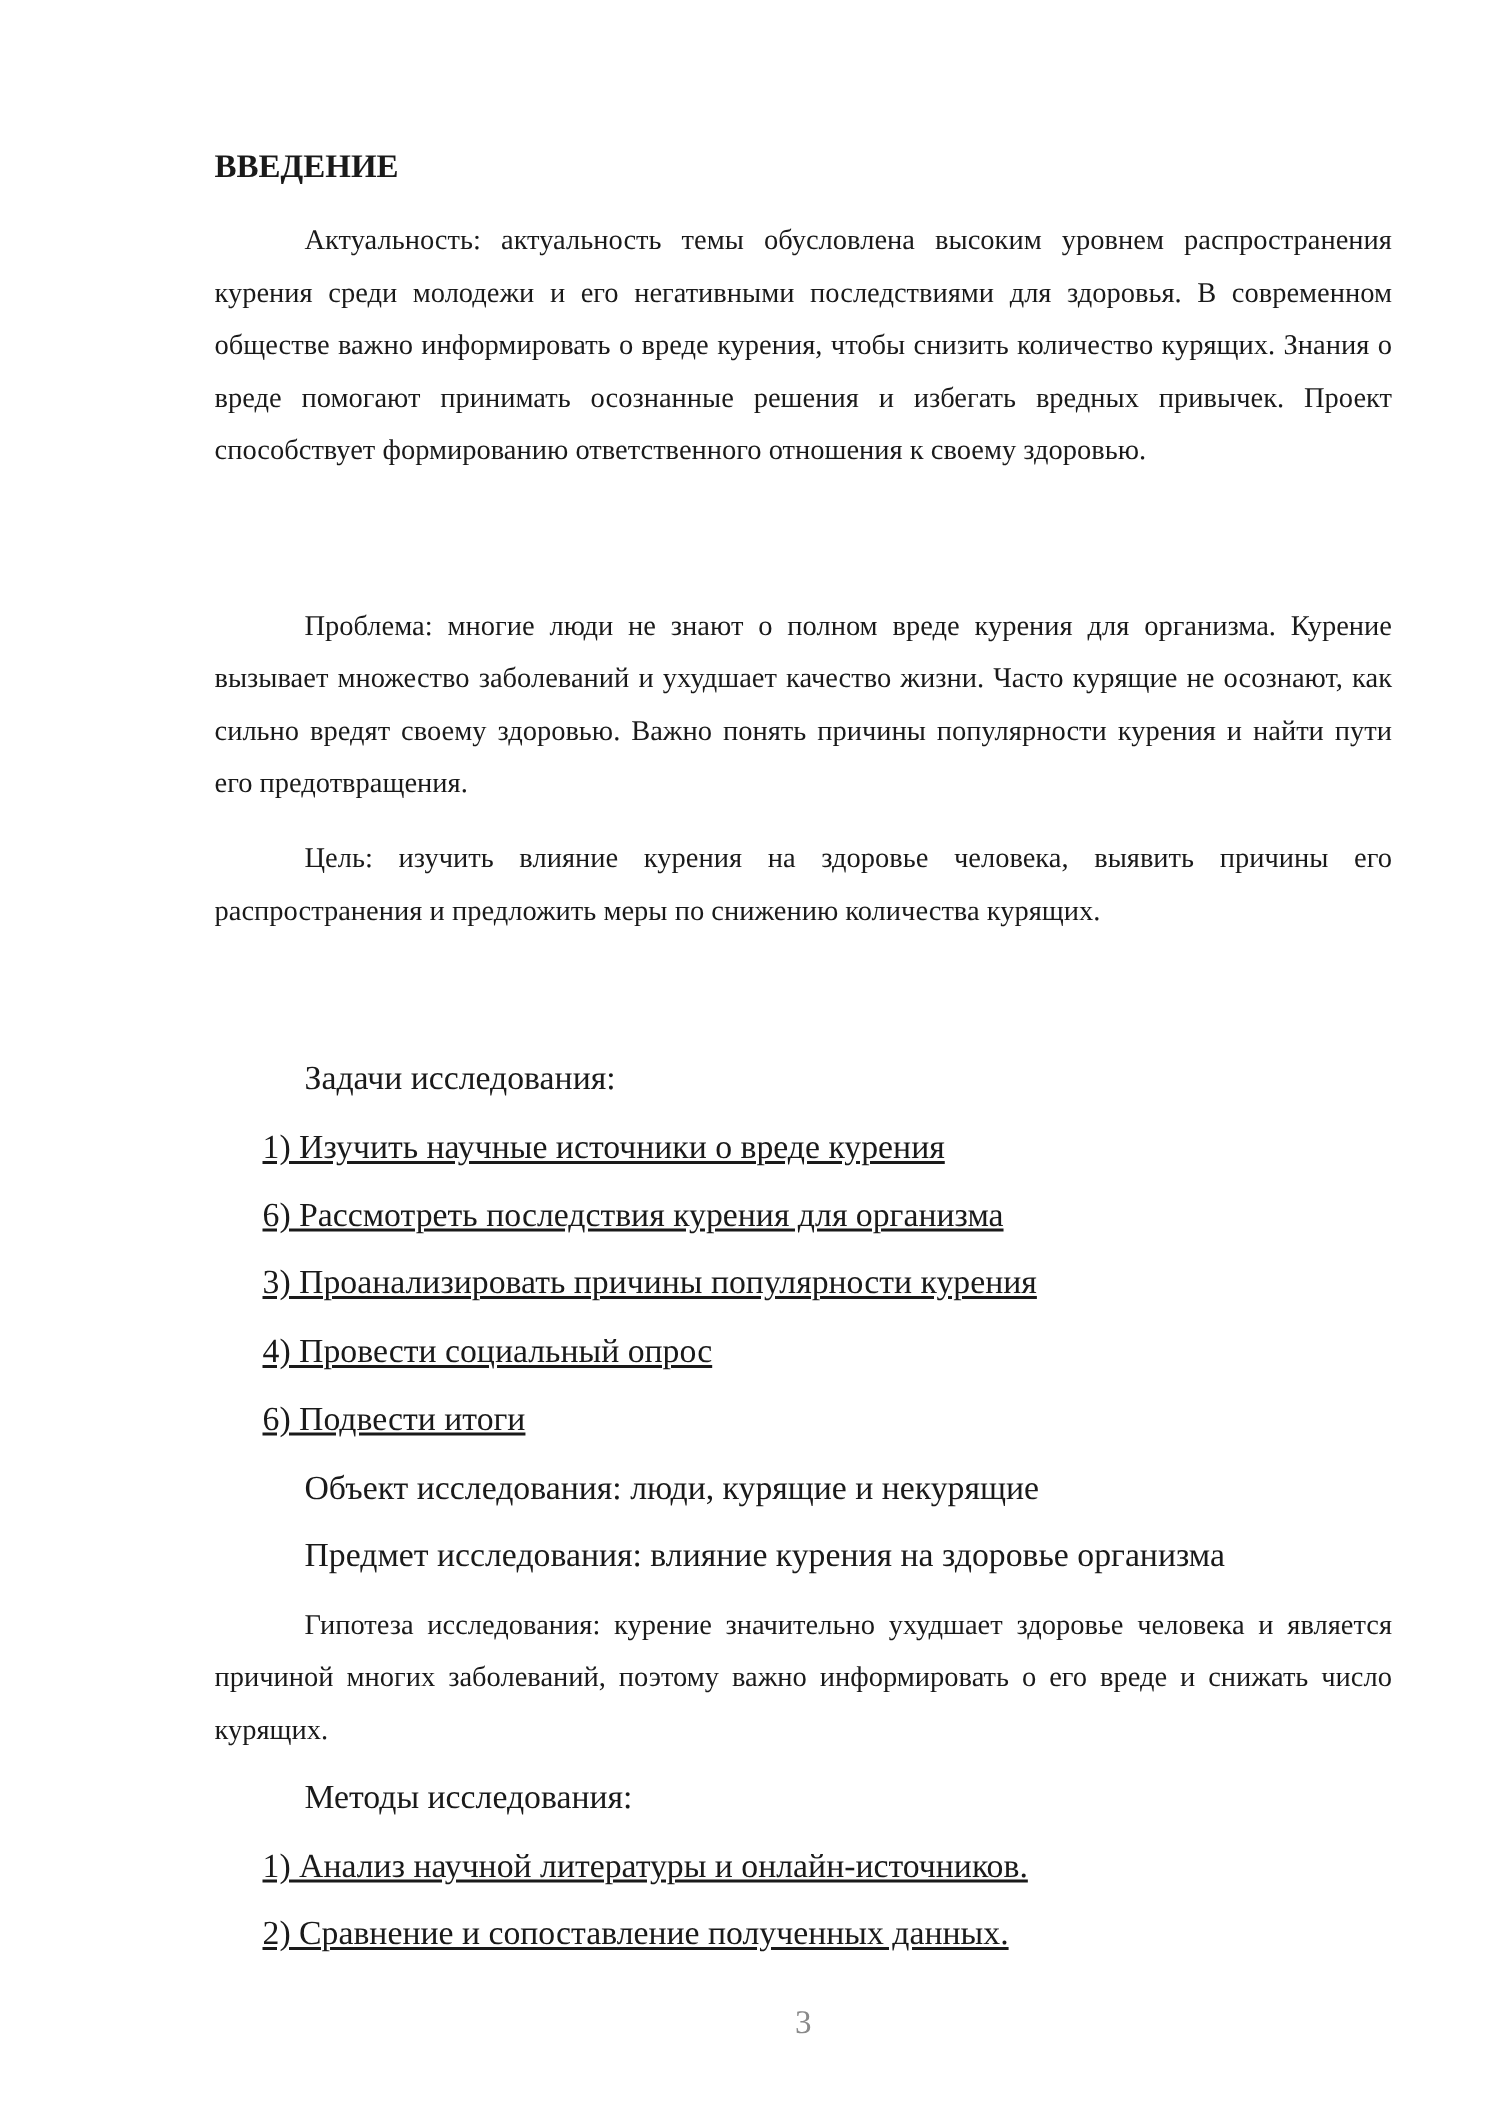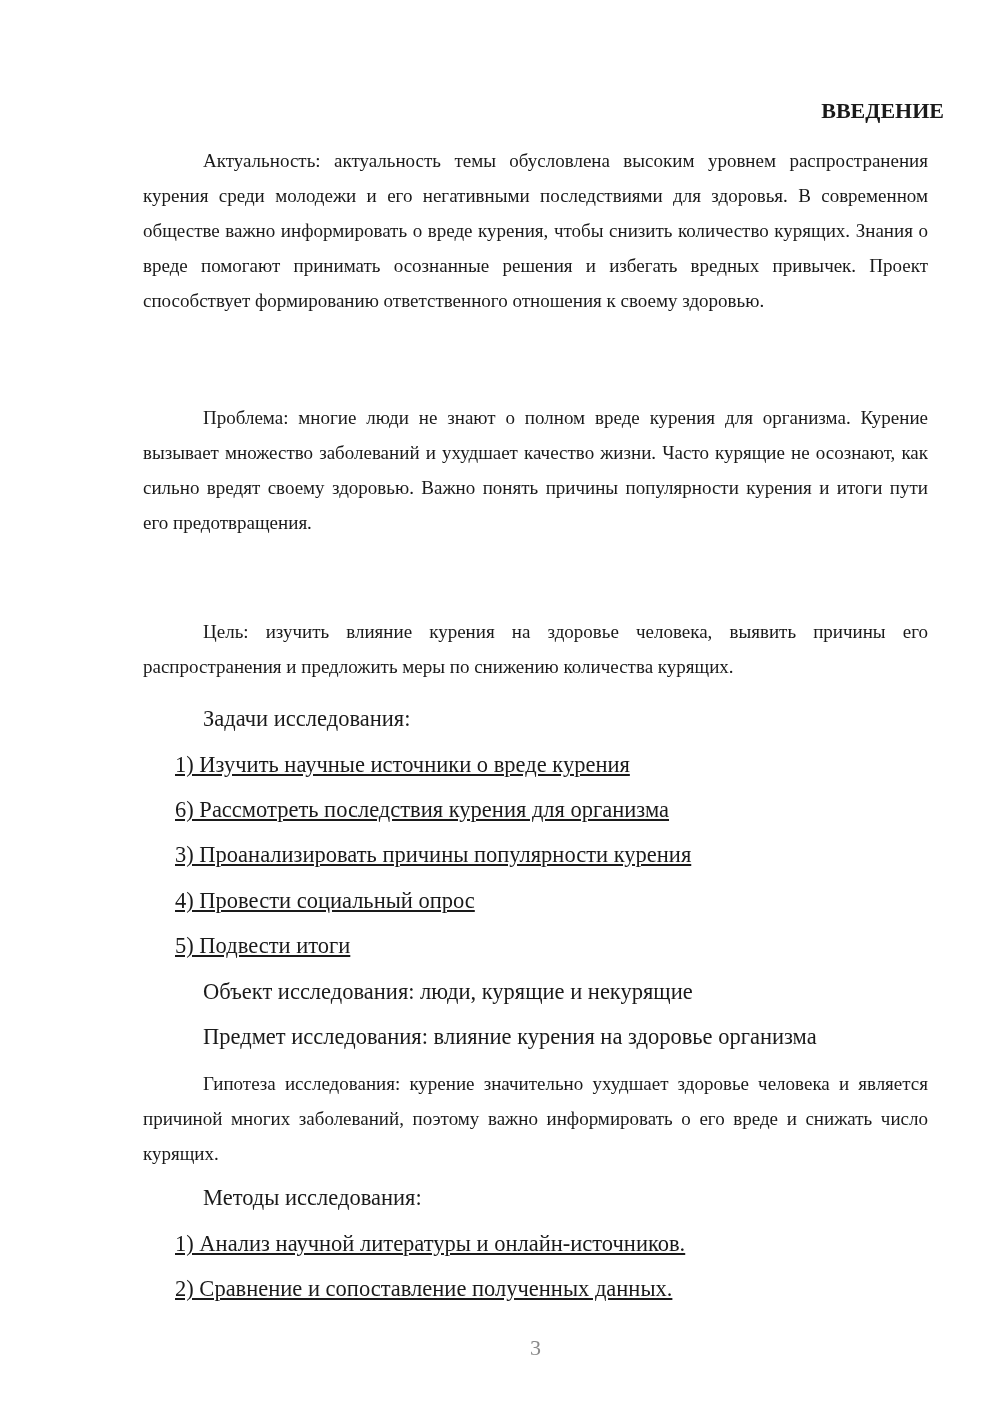--- a/index.html
+++ b/index.html
@@ -1,44 +1,44 @@
 <!DOCTYPE html>
 <html><head>
 <meta charset="utf-8">
 <style>
   html, body { margin: 0; padding: 0; background: #ffffff; }
   body { width: 1000px; height: 1414px; position: relative; overflow: hidden;
          font-family: "Liberation Serif", serif; color: #1a1a1a; }
   .page { position: absolute; left: 143px; top: 0; width: 785px; }
-  .title { position: absolute; top: 97px; left: 16px; width: 785px; text-align: right;
+  .title { position: absolute; top: 97px; left: 0; width: 785px; text-align: left;
            font-weight: bold; font-size: 22px; line-height: 28px; }
   .para { position: absolute; left: 0; width: 785px; font-size: 19px; line-height: 35px;
           text-align: justify; text-align-last: left; text-indent: 60px; margin: 0; }
   .line { position: absolute; font-size: 22.5px; line-height: 28px; white-space: nowrap; margin: 0; }
   .indent { left: 60px; text-align: right; }
   .list { left: 32px; text-decoration: underline; }
   .pagenum { position: absolute; top: 1335px; left: 0; width: 785px; text-align: center;
              font-size: 22px; color: #8a8a8a; }
 </style>
 </head>
 <body>
 
 <div class="page">
   <div class="title">ВВЕДЕНИЕ</div>
 
   <p class="para" style="top:143px">Актуальность: актуальность темы обусловлена высоким уровнем распространения курения среди молодежи и его негативными последствиями для здоровья. В современном обществе важно информировать о вреде курения, чтобы снизить количество курящих. Знания о вреде помогают принимать осознанные решения и избегать вредных привычек. Проект способствует формированию ответственного отношения к своему здоровью.</p>
-  <p class="para" style="top:400px">Проблема: многие люди не знают о полном вреде курения для организма. Курение вызывает множество заболеваний и ухудшает качество жизни. Часто курящие не осознают, как сильно вредят своему здоровью. Важно понять причины популярности курения и итоги пути его предотвращения.</p>
-  <p class="para" style="top:614px">Цель: изучить влияние курения на здоровье человека, выявить причины его распространения и предложить меры по снижению количества курящих.</p>
+  <p class="para" style="top:400px">Проблема: многие люди не знают о полном вреде курения для организма. Курение вызывает множество заболеваний и ухудшает качество жизни. Часто курящие не осознают, как сильно вредят своему здоровью. Важно понять причины популярности курения и найти пути его предотвращения.</p>
+  <p class="para" style="top:555px">Цель: изучить влияние курения на здоровье человека, выявить причины его распространения и предложить меры по снижению количества курящих.</p>
 
   <p class="line indent" style="top:705px">Задачи исследования:</p>
   <p class="line list" style="top:751px">1) Изучить научные источники о вреде курения</p>
   <p class="line list" style="top:796px">6) Рассмотреть последствия курения для организма</p>
   <p class="line list" style="top:841px">3) Проанализировать причины популярности курения</p>
   <p class="line list" style="top:887px">4) Провести социальный опрос</p>
-  <p class="line list" style="top:932px">5) Подвести итоги</p>
+  <p class="line list" style="top:932px">6) Подвести итоги</p>
 
   <p class="line indent" style="top:978px">Объект исследования: люди, курящие и некурящие</p>
   <p class="line indent" style="top:1023px">Предмет исследования: влияние курения на здоровье организма</p>
 
   <p class="para" style="top:1066px">Гипотеза исследования: курение значительно ухудшает здоровье человека и является причиной многих заболеваний, поэтому важно информировать о его вреде и снижать число курящих.</p>
 
   <p class="line indent" style="top:1184px">Методы исследования:</p>
   <p class="line list" style="top:1230px">1) Анализ научной литературы и онлайн-источников.</p>
   <p class="line list" style="top:1275px">2) Сравнение и сопоставление полученных данных.</p>
 

